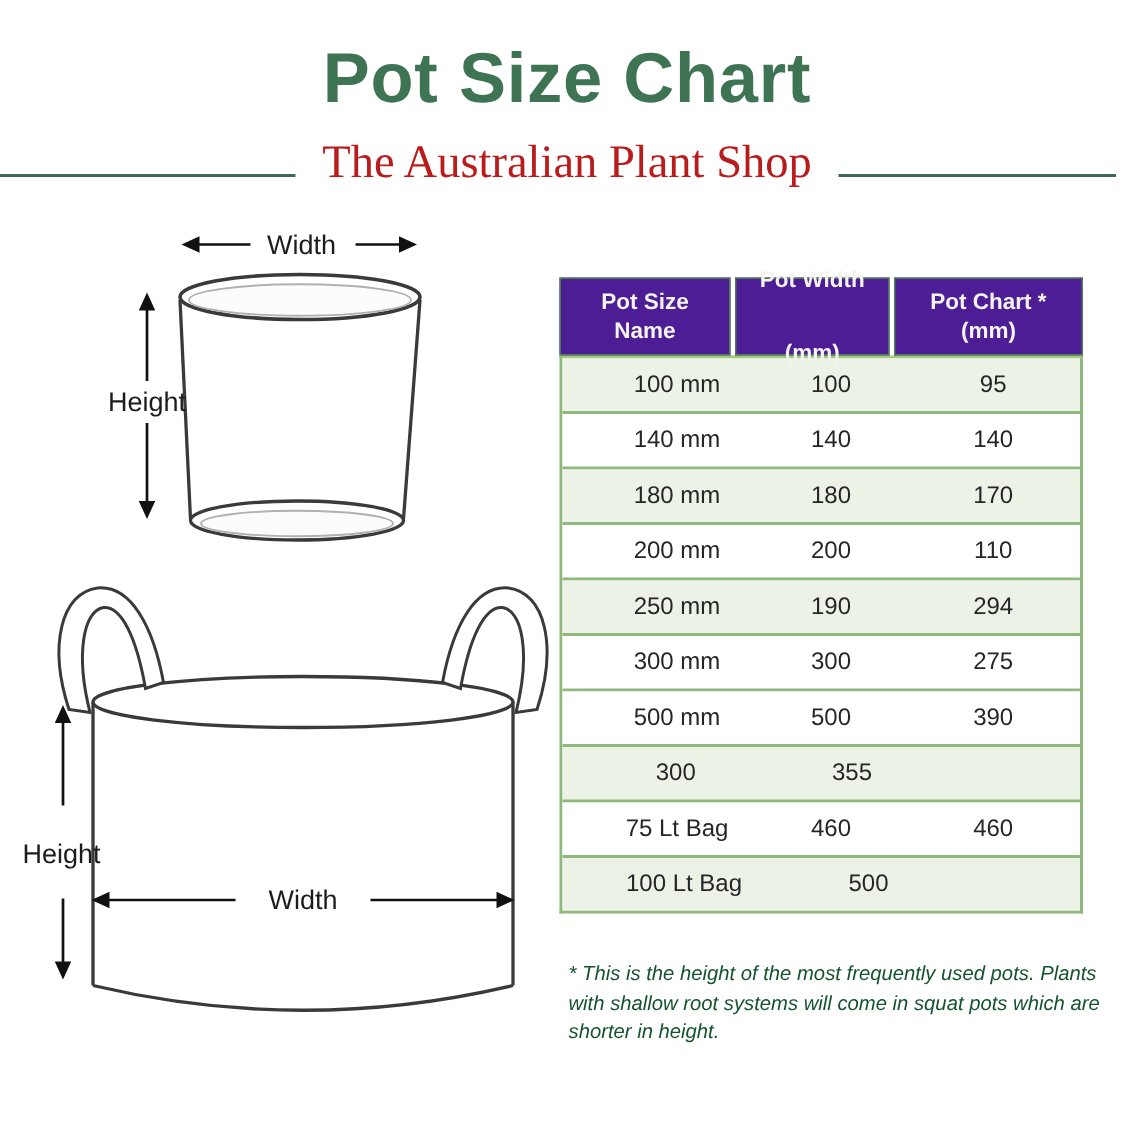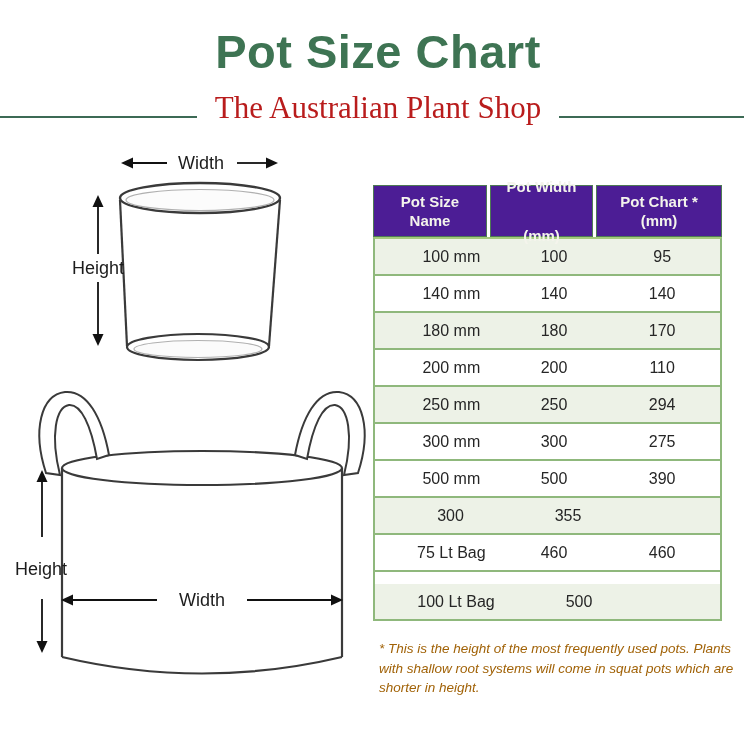--- a/index.html
+++ b/index.html
@@ -38,30 +38,30 @@
     border:1px solid #4e7a54; box-sizing:border-box;
   }
   .c1 { width:114px; } .c2 { width:103px;gap:30px; } .c3 { width:126px; }
   .tbody {
     border:2px solid #8fb87c; border-top:2px solid #a4c97c; margin-top:0px;
   }
   .trow {
     display:flex; column-gap:3px; height:35px; align-items:center;
     border-bottom:2px solid #8fb87c; background:#ffffff;padding-left:24px;
   }
-  .trow:last-child { border-bottom:none;margin-top:12px; }
+  .trow:last-child { border-bottom:none; }
   .trow.odd { background:#edf2e7; }
   .cell {
     display:flex; align-items:center; justify-content:center;
     font-size:16px; color:#262626; height:100%;
   }
   
   .footnote {
     position:absolute; left:379px; top:639px; width:358px;
-    font-size:13.5px; font-style:italic; line-height:1.45; color:#a16207;
+    font-size:13.5px; font-style:italic; line-height:1.45; color:#14532d;
   }
 </style>
 </head>
 <body>
 
 <div class="page">
 
   <div class="title">Pot Size Chart</div>
   <div class="rule"></div>
   <div class="subtitle-row">
@@ -160,21 +160,21 @@
           <div class="cell c2">180</div>
           <div class="cell c3">170</div>
         </div>
         <div class="trow even">
           <div class="cell c1">200 mm</div>
           <div class="cell c2">200</div>
           <div class="cell c3">110</div>
         </div>
         <div class="trow odd">
           <div class="cell c1">250 mm</div>
-          <div class="cell c2">250</div>
+          <div class="cell c2">190</div>
           <div class="cell c3">294</div>
         </div>
         <div class="trow even">
           <div class="cell c1">300 mm</div>
           <div class="cell c2">300</div>
           <div class="cell c3">275</div>
         </div>
         <div class="trow even">
           <div class="cell c1">500 mm</div>
           <div class="cell c2">500</div>

